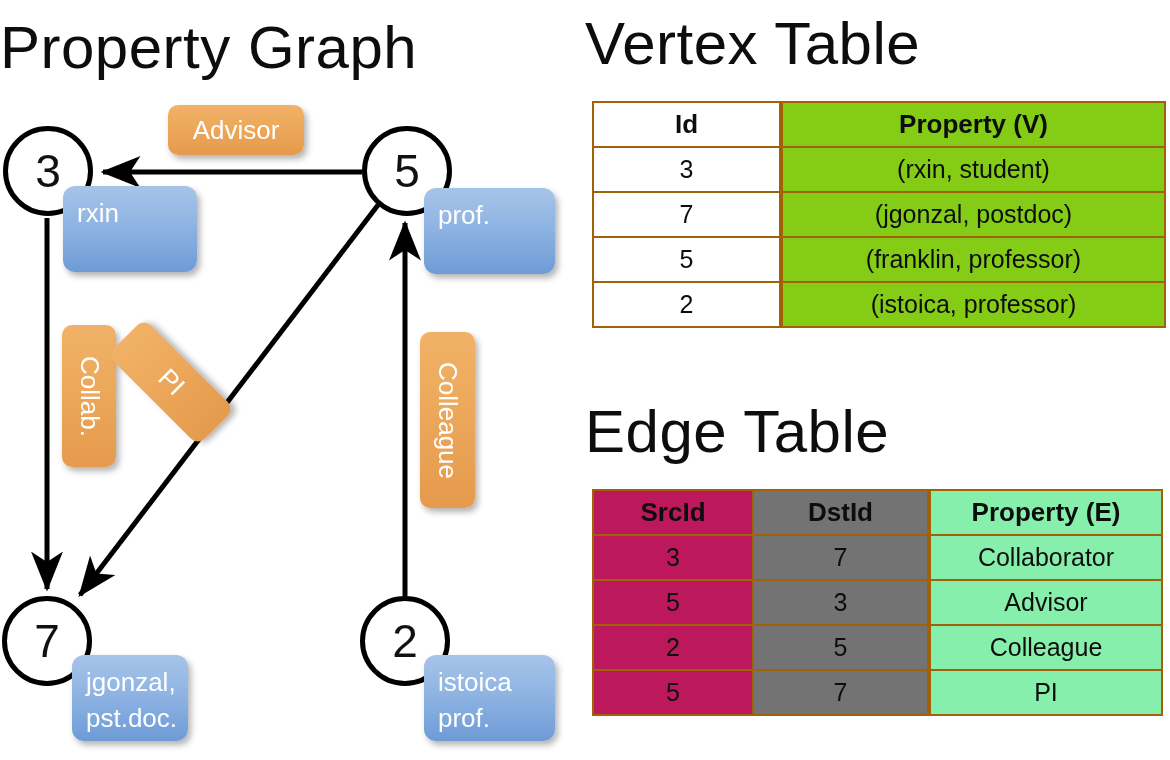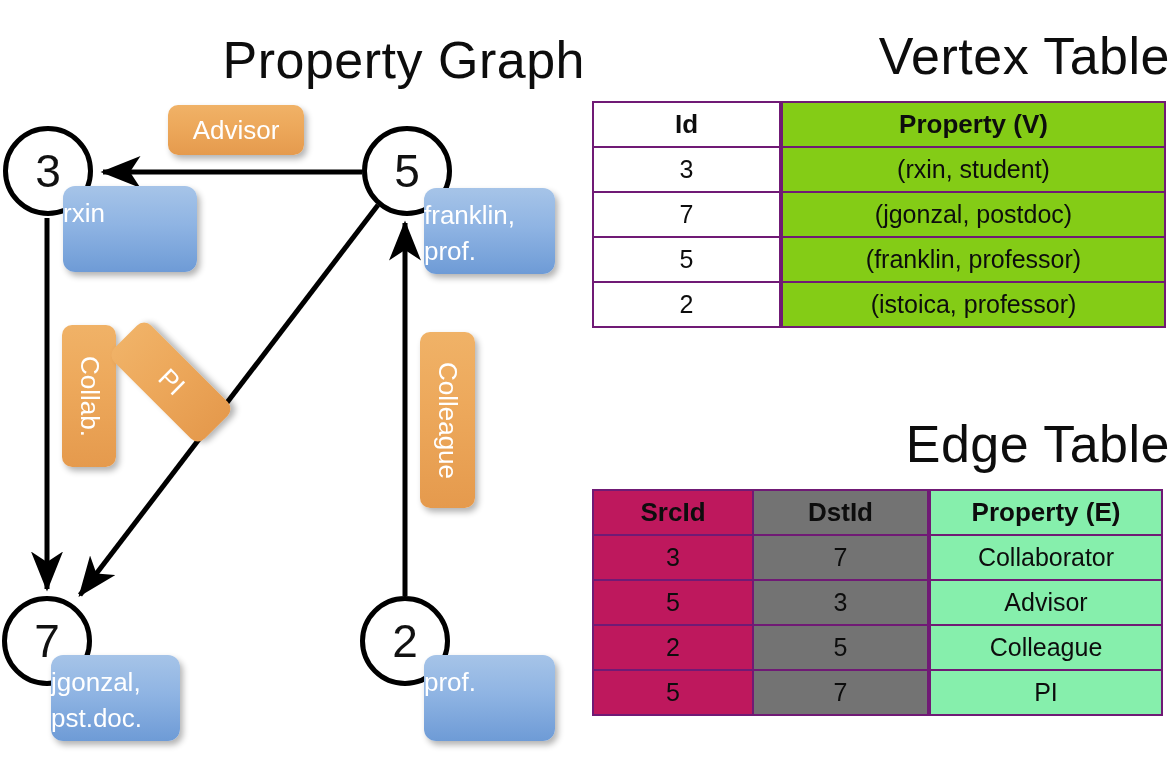--- a/index.html
+++ b/index.html
@@ -14,27 +14,26 @@
     overflow: hidden;
     font-family: "Liberation Sans", sans-serif;
     color: #000;
   }
 
   
   .title {
     position: absolute;
     font-family: "Liberation Sans", sans-serif;
     font-weight: 300;
-    font-size: 52px;
+    font-size: 60px;
     letter-spacing: 0.5px;
     color: #0d0d0d;
     white-space: nowrap;
-    text-align: right;
+    text-align: left;
     line-height: 1;
-    margin-top: 16px;
   }
   #title-property-graph { left: 0; top: 18px; width: 585px; }
   #title-vertex-table   { left: 585px; top: 14px; width: 585px; }
   #title-edge-table     { left: 585px; top: 402px; width: 585px; }
 
   
   #graph-panel {
     position: absolute;
     left: 0; top: 0;
     width: 585px; height: 760px;
@@ -68,27 +67,27 @@
   
   .prop-box {
     position: absolute;
     border-radius: 12px;
     background: linear-gradient(180deg, #a6c4e8 0%, #8fb4e3 45%, #6e9bd6 100%);
     box-shadow: 3px 4px 6px rgba(0,0,0,0.30);
     color: #ffffff;
     font-size: 26px;
     font-weight: 300;
     line-height: 1.38;
-    padding: 10px 0 0 0;
+    padding: 10px 0 0 14px;
     box-sizing: border-box;
     z-index: 5;
   }
   #prop-rxin     { left: 63px;  top: 186px; width: 134px; height: 86px; }
   #prop-franklin { left: 424px; top: 188px; width: 131px; height: 86px; }
-  #prop-jgonzal  { left: 51px;  top: 655px; width: 129px; height: 86px; }
+  #prop-jgonzal  { left: 72px;  top: 655px; width: 116px; height: 86px; }
   #prop-istoica  { left: 424px; top: 655px; width: 131px; height: 86px; }
 
   
   .edge-label {
     position: absolute;
     border-radius: 10px;
     background: linear-gradient(180deg, #f0b267 0%, #eda95c 40%, #e59a4d 100%);
     box-shadow: 3px 4px 6px rgba(0,0,0,0.30);
     color: #ffffff;
     font-size: 26px;
@@ -111,21 +110,21 @@
   }
 
   
   .tbl {
     position: absolute;
     border-collapse: collapse;
     table-layout: fixed;
     font-family: "Liberation Sans", sans-serif;
   }
   .tbl td, .tbl th {
-    border: 2px solid #701a75;
+    border: 2px solid #a16207;
     text-align: center;
     font-weight: 300;
     font-size: 25px;
     color: #0d0d0d;
     padding: 0;
     height: 45px;
     box-sizing: border-box;
   }
   .tbl th { font-weight: 700; font-size: 26px; }
 
@@ -175,28 +174,28 @@
     <span>7</span>
   </div>
   <div class="node-circle" id="node-2">
     <span>2</span>
   </div>
 
   <div class="prop-box" id="prop-rxin">
     <div>rxin</div>
   </div>
   <div class="prop-box" id="prop-franklin">
-    <div>franklin,</div>
     <div>prof.</div>
   </div>
   <div class="prop-box" id="prop-jgonzal">
     <div>jgonzal,</div>
     <div>pst.doc.</div>
   </div>
   <div class="prop-box" id="prop-istoica">
+    <div>istoica</div>
     <div>prof.</div>
   </div>
 
   <div class="edge-label" id="edge-label-advisor">
     <span>Advisor</span>
   </div>
   <div class="edge-label" id="edge-label-collab">
     <span class="vtext">Collab.</span>
   </div>
   <div class="edge-label" id="edge-label-colleague">

